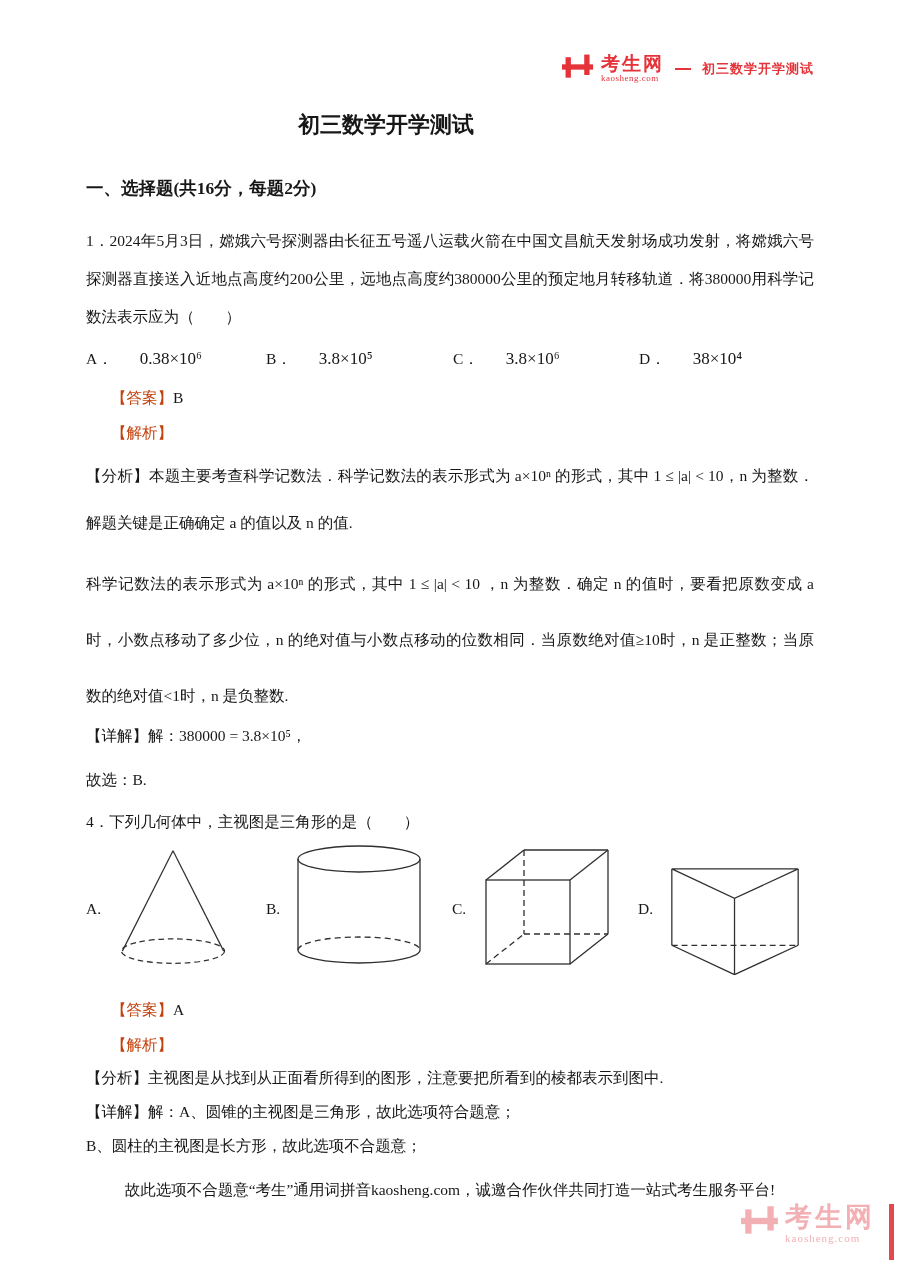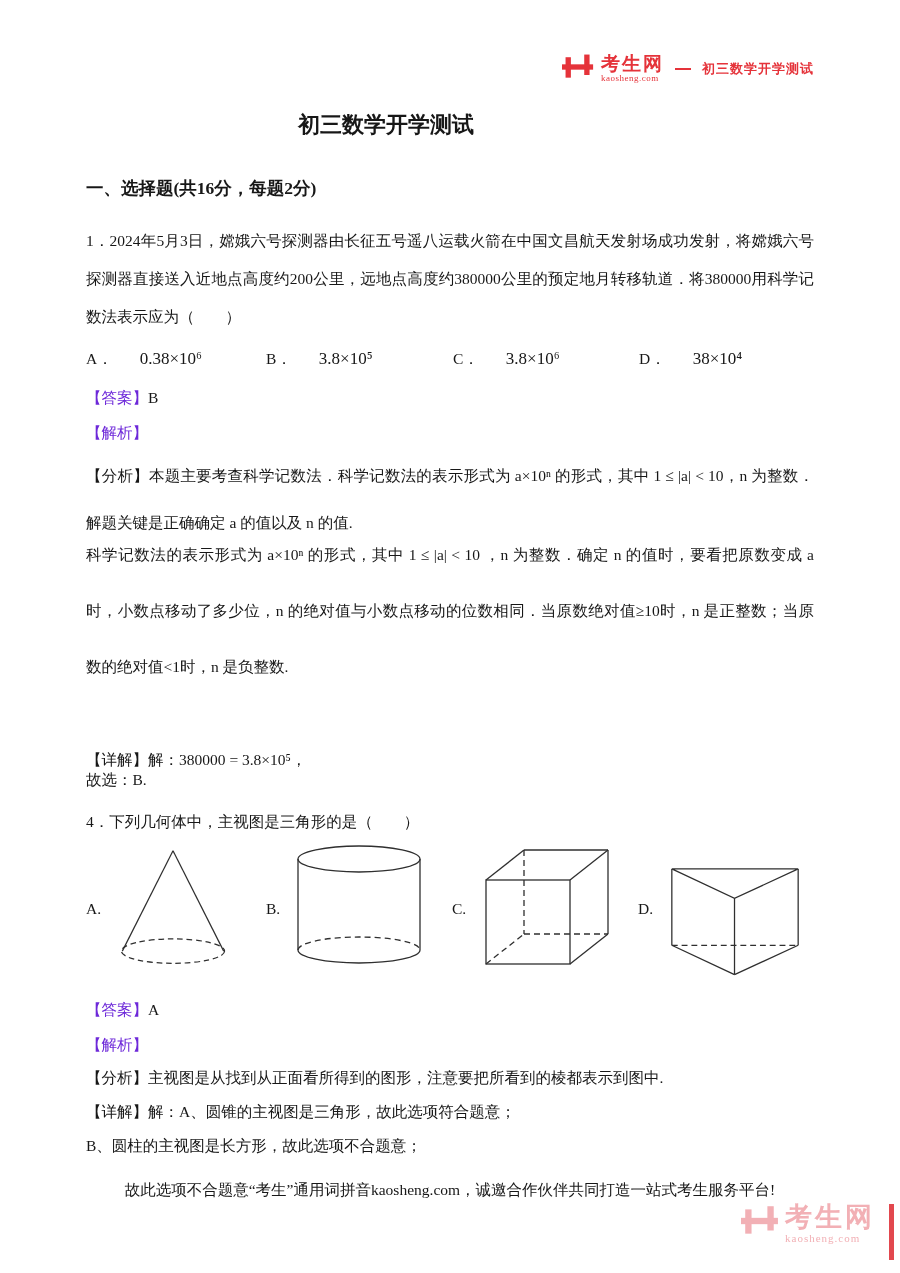--- a/index.html
+++ b/index.html
@@ -29,27 +29,27 @@
   .stem { top:222px; line-height:38px; text-align:justify; }
 
   .options { top:338px; display:flex; align-items:center; height:42px; }
   .option { display:flex; align-items:center; }
   .option:nth-child(1){ width:180px; }
   .option:nth-child(2){ width:187px; }
   .option:nth-child(3){ width:186px; }
   .opt-label { font-size:15.5px; }
   .opt-value { font-size:17px; margin-left:27px; }
 
-  .tag-blue { color:#6d28d9; }
+  .tag-blue { color:#c2410c;margin-left:25px; }
   .ansline { font-size:15.5px; }
   .q1-ans { top:388px; }
   .q1-jiexi { top:423px; }
   .q1-analysis-1 { top:452px; line-height:47px; }
-  .q1-analysis-2 { top:527px; line-height:56px; }
-  .q1-detail { top:726px;margin-top:24px; }
+  .q1-analysis-2 { top:556px; line-height:56px; }
+  .q1-detail { top:726px; }
   .q1-conclusion { top:770px; }
 
   .q2-stem { top:812px; }
   .figures { top:842px; height:152px; display:flex; }
   .figcell { display:flex; }
   .figcell:nth-child(1){ width:180px; }
   .figcell:nth-child(2){ width:186px; }
   .figcell:nth-child(3){ width:186px; }
   .fig-label { width:26px; margin-top:58px; font-size:15.5px; }
   .figure { stroke:#2f2f2f; stroke-width:1.3; fill:none; }

